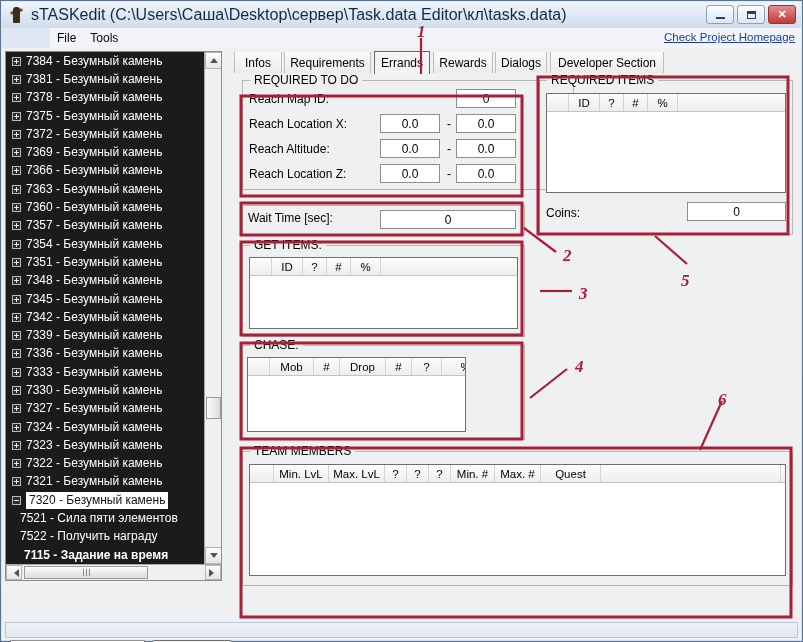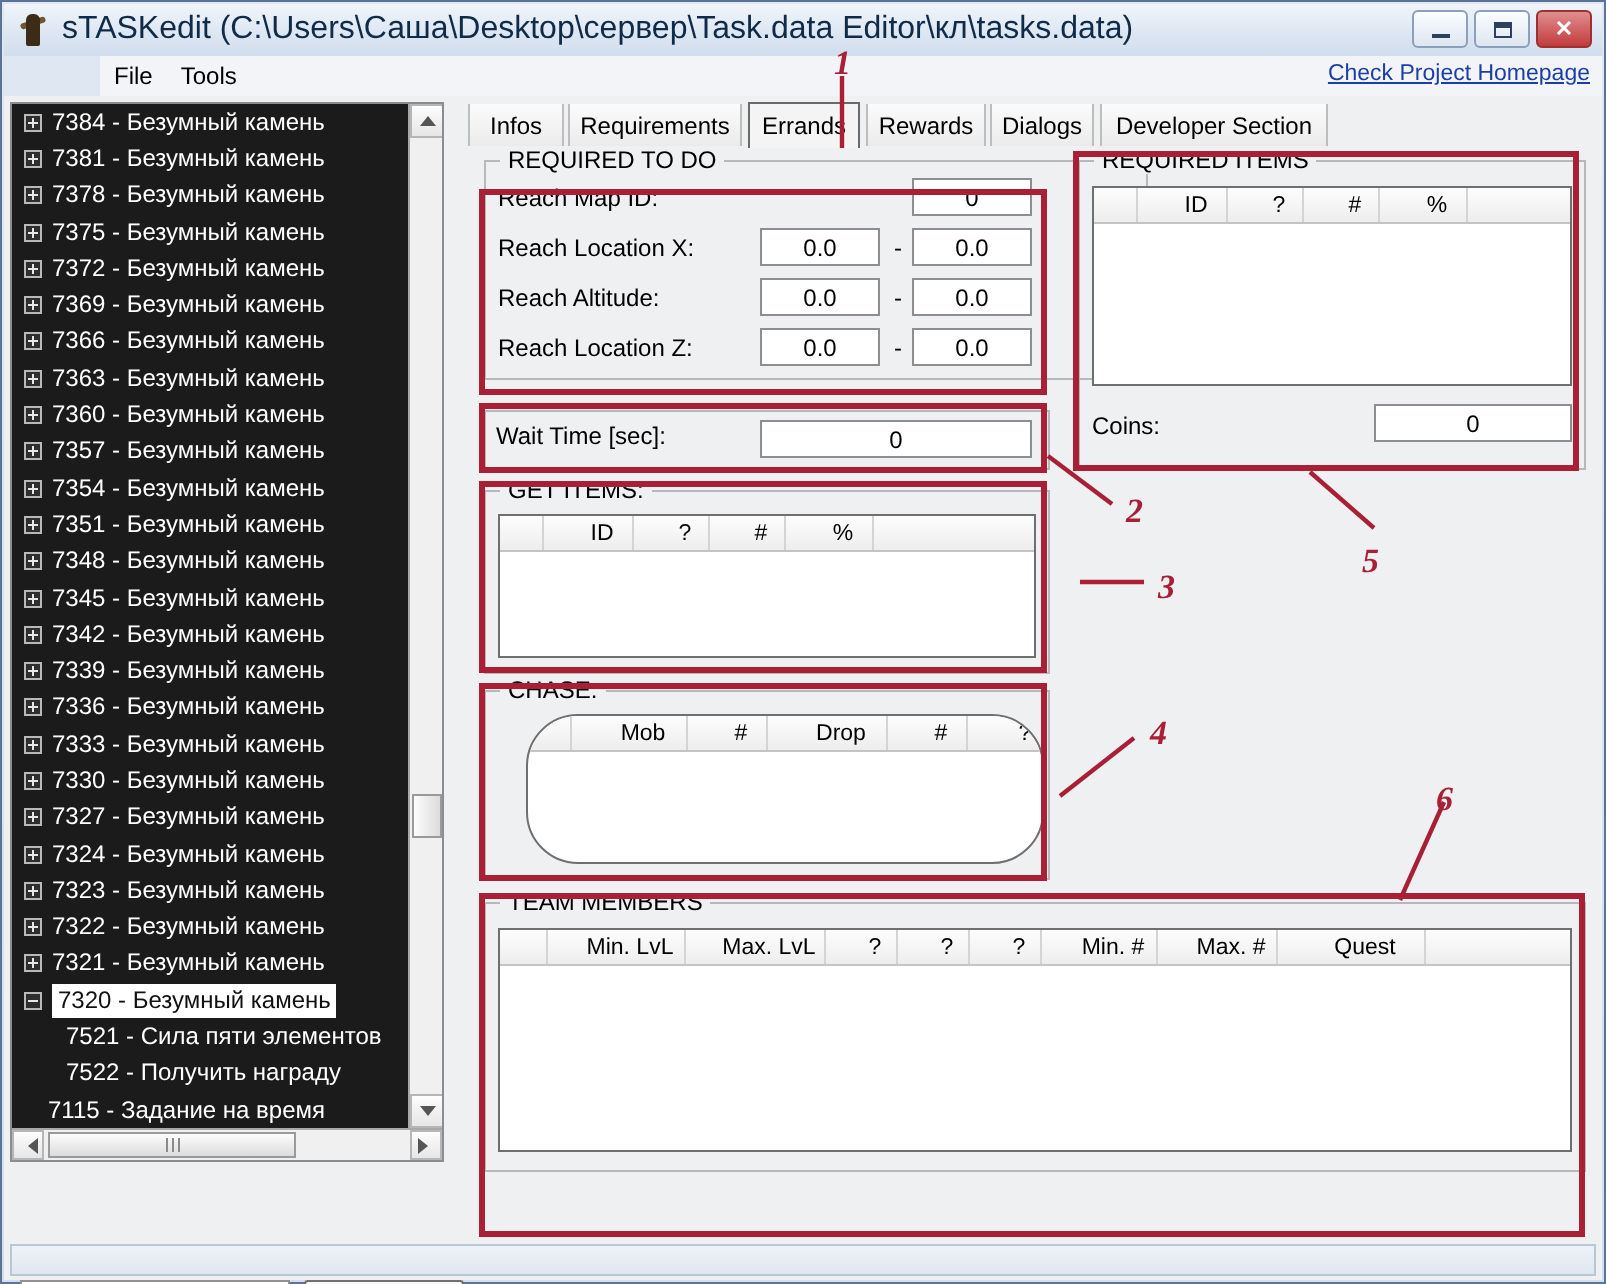--- a/index.html
+++ b/index.html
@@ -88,22 +88,22 @@
     width:9px;height:9px;border:1px solid #b9b9b9;background:#2e2e2e;
     margin-left:6px;margin-right:5px;flex:none;position:relative;
     box-sizing:border-box;
   }
   .tree-row .exp:before{
     content:"";position:absolute;left:1px;top:3px;width:5px;height:1px;background:#e8e8e8;
   }
   .tree-row .exp.plus:after{
     content:"";position:absolute;left:3px;top:1px;width:1px;height:5px;background:#e8e8e8;
   }
-  .tree-row.child{padding-left:27px;}
-  .tree-row.child2{padding-left:18px;}
+  .tree-row.child{padding-left:14px;}
+  .tree-row.child2{padding-left:18px;font-weight:bold;}
   .tree-row.selected .lbl{
     background:#ffffff;color:#111;padding:0 3px;
   }
   .tree-row .lbl{line-height:17px;}
 
   .vscroll{
     position:absolute;right:0;top:0;width:17px;bottom:16px;
     background:#f0f0f0;border-left:1px solid #a9a9a9;box-sizing:border-box;
   }
   .vscroll .arrow{
@@ -204,21 +204,20 @@
 
   
   .listview{
     position:absolute;background:#fff;border:1px solid #6f6f6f;
     box-sizing:border-box;overflow:hidden;
   }
   .lvhead{
     display:flex;height:17px;
     background:linear-gradient(#fdfdfd,#ededed);
     border-bottom:1px solid #c4c4c4;
-    gap:14px;
   }
   .lvhead .col{
     border-right:1px solid #d4d4d4;
     font-size:11.5px;color:#000;
     display:flex;align-items:center;justify-content:center;
     box-sizing:border-box;flex:none;
   }
   .lvbody{background:#fff;}
 
   
@@ -454,21 +453,21 @@
             <div class="col" style="width: 30px;">%</div>
             <div class="col" style="width: 140px;"></div>
           </div>
         <div class="lvbody"></div>
       </div>
     </div>
 
     <div class="group" id="grp-chase" style="left:240px;top:297px;width:283px;height:95px;">
       <div class="gframe"></div>
       <div class="gtitle">CHASE:</div>
-      <div class="listview" id="lv-chase" style="left:21px;top:12px;width:259px;height:75px;border-radius:26px;">
+      <div class="listview" id="lv-chase" style="left:5px;top:12px;width:219px;height:75px;">
         <div class="lvhead">
             <div class="col" style="width: 22px;"></div>
             <div class="col" style="width: 44px;">Mob</div>
             <div class="col" style="width: 26px;">#</div>
             <div class="col" style="width: 46px;">Drop</div>
             <div class="col" style="width: 26px;">#</div>
             <div class="col" style="width: 30px;">?</div>
             <div class="col" style="width: 48px;">%</div>
             <div class="col" style="width: 36px;">?</div>
           </div>

